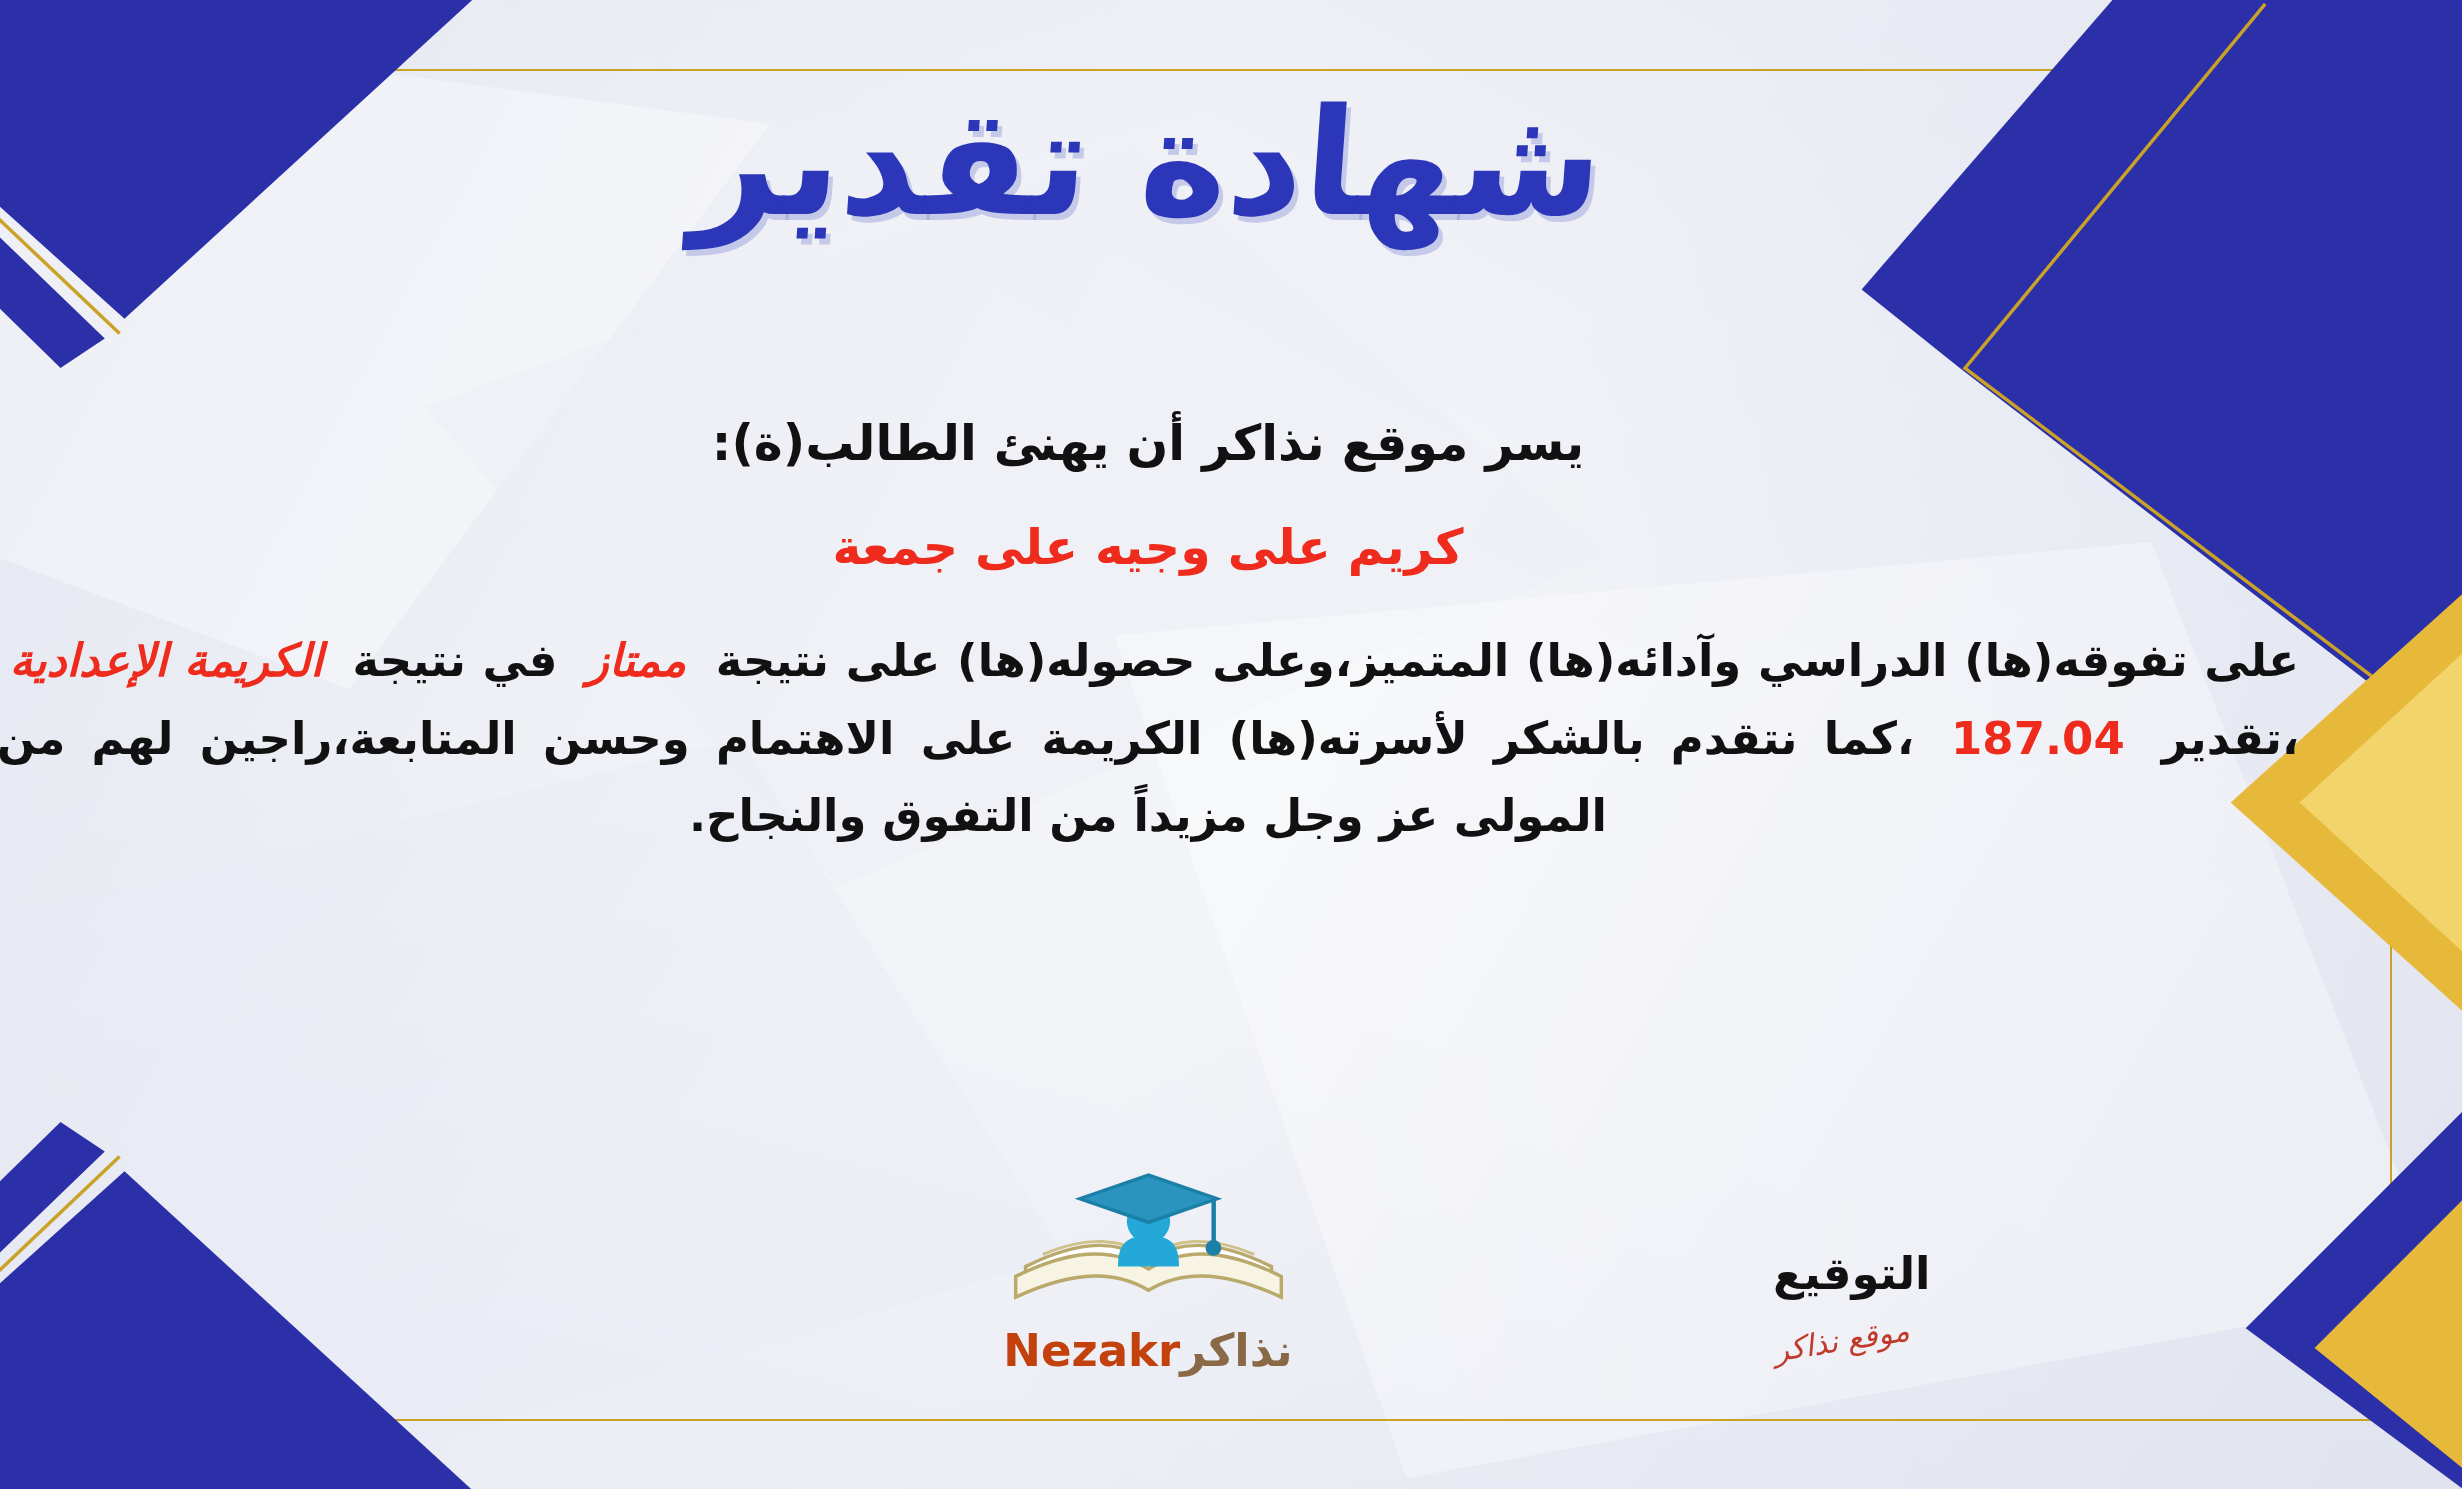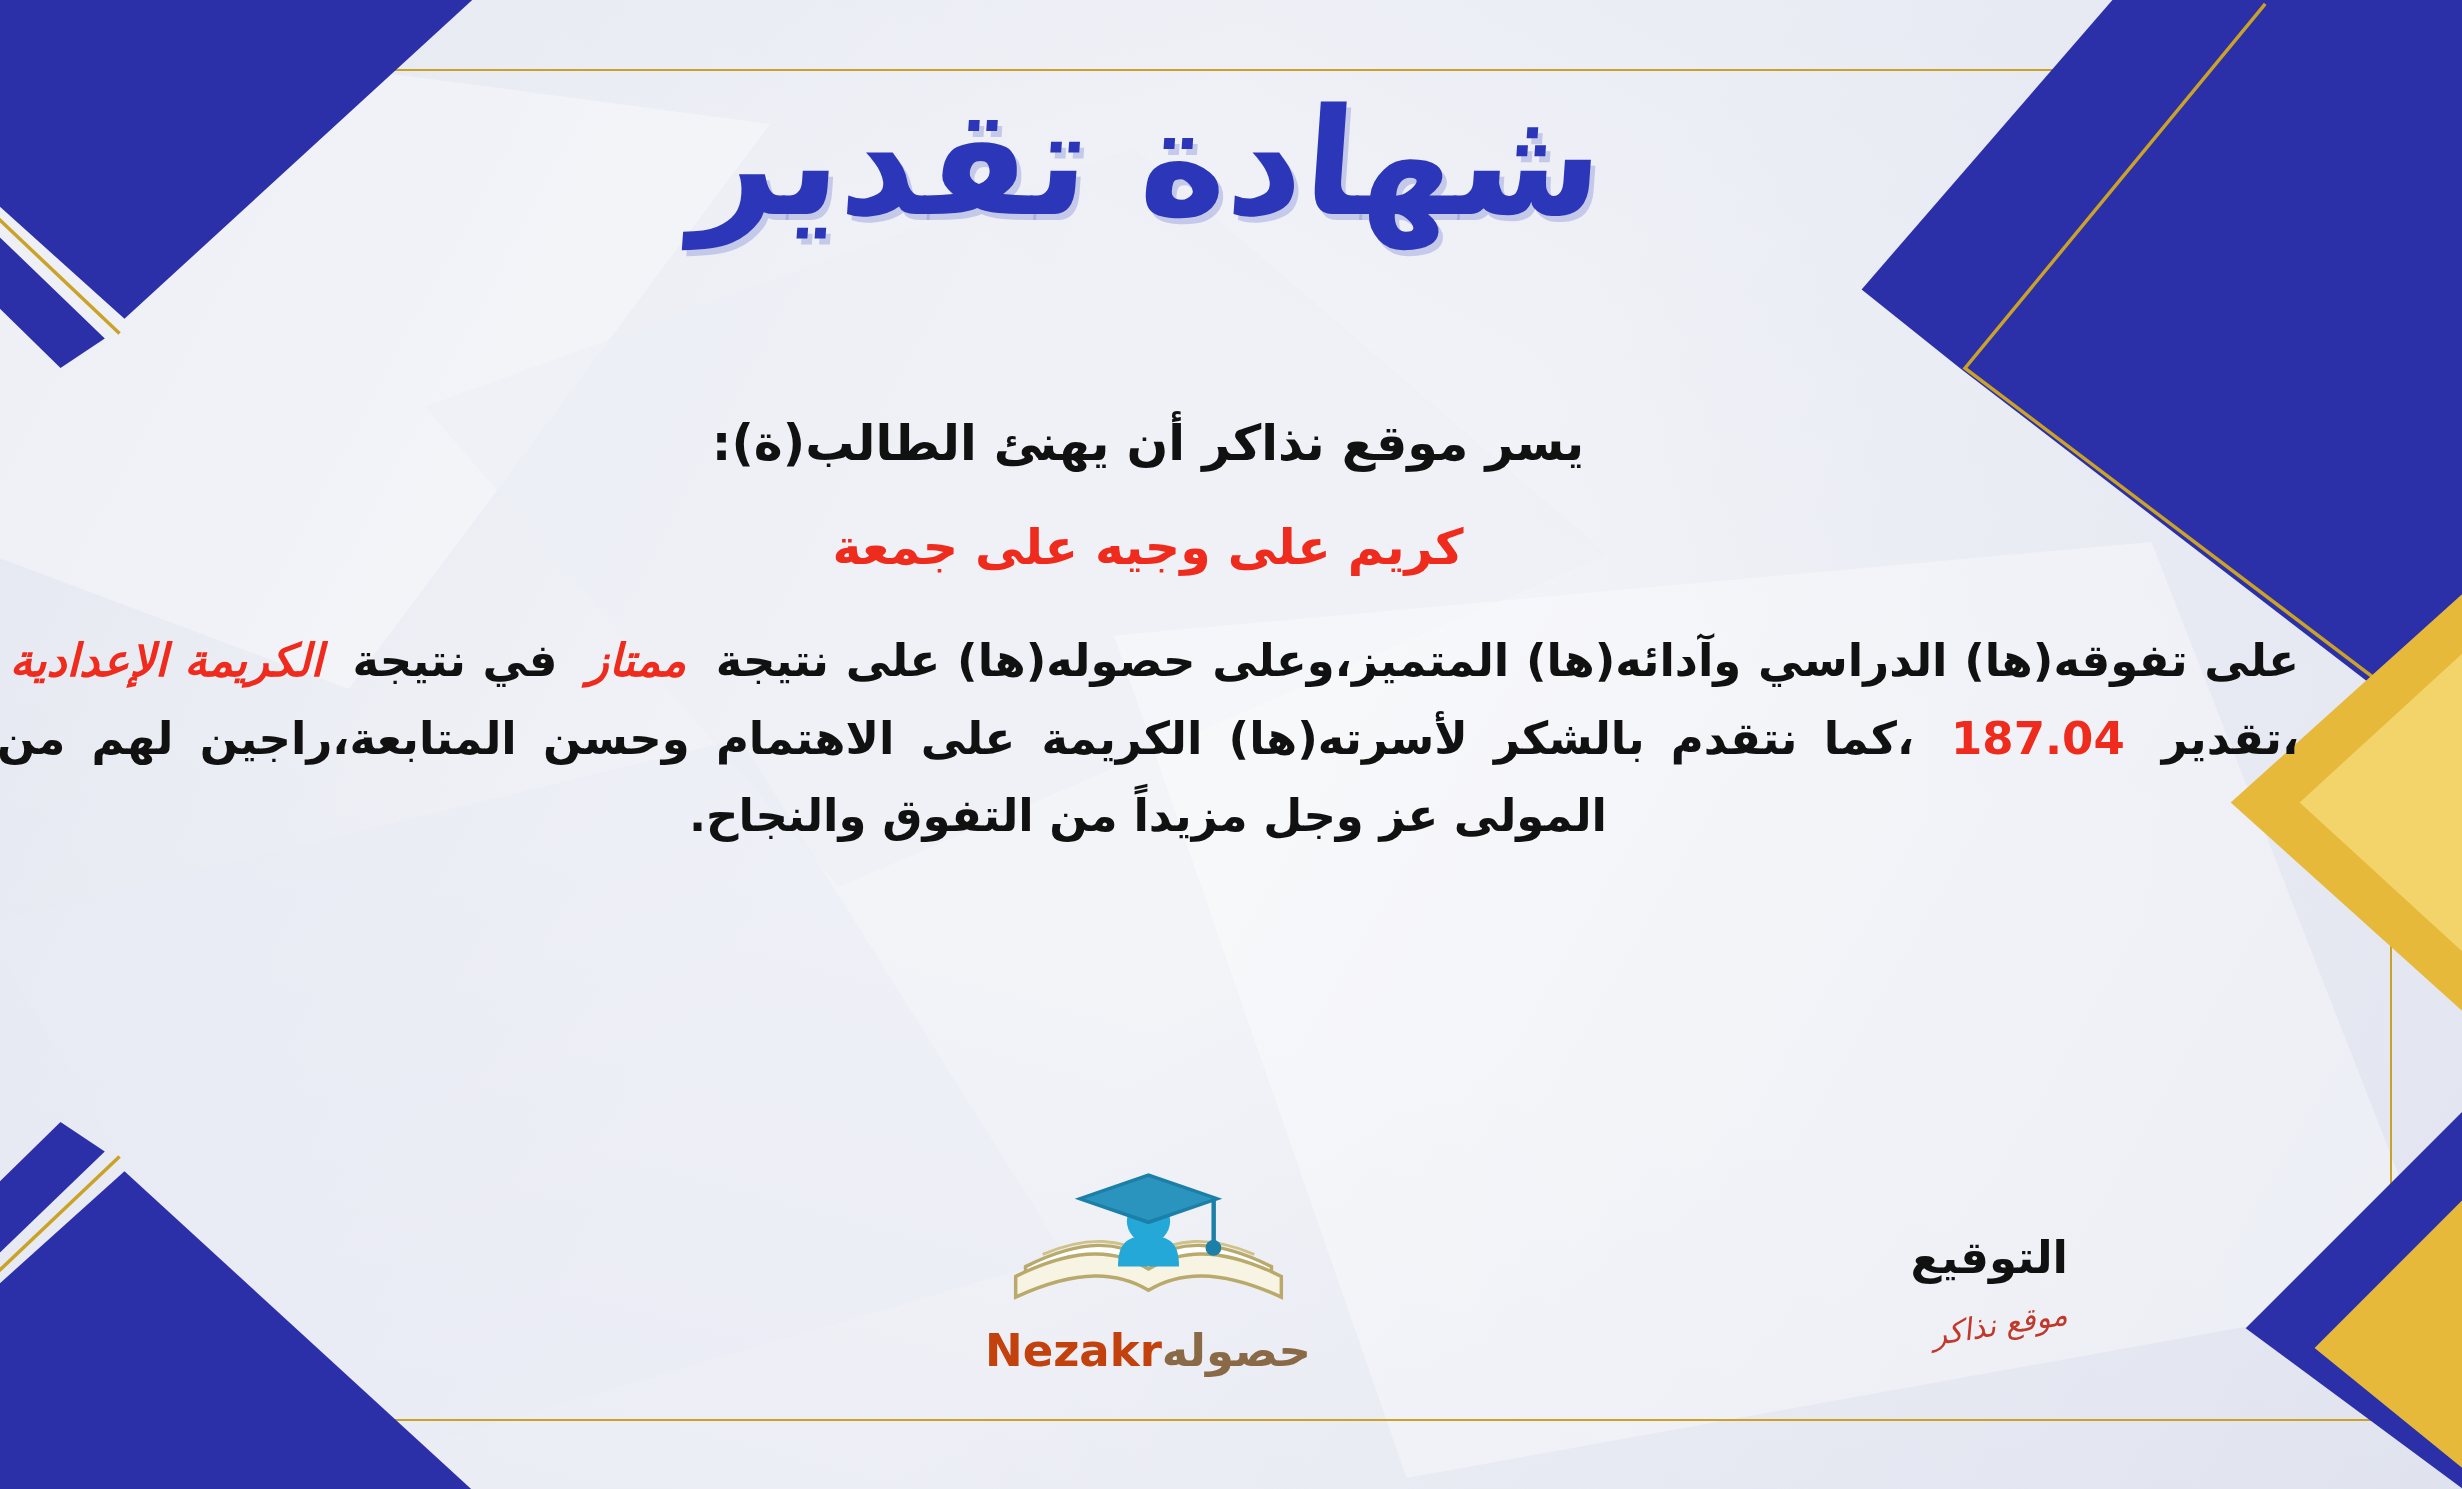--- a/index.html
+++ b/index.html
@@ -121,22 +121,22 @@
     font-weight: 700;
     padding: 0 10.8px;
     white-space: nowrap;
     letter-spacing: 1px;
   }
 
   
   .signature-area {
     position: absolute;
     right: 394px;
-    bottom: 148px;
-    text-align: right;
+    bottom: 132px;
+    text-align: left;
     width: 295px;
   }
   .signature-label {
     font-size: 45px;
     color: #111111;
     font-weight: 600;
   }
   .signature-script {
     margin-top: 22.7px;
     font-family: "DejaVu Serif", "Liberation Serif", serif;
@@ -251,18 +251,18 @@
 
       <circle cx="310" cy="118" r="44" fill="#23a8d8"></circle>
       <path d="M248 210 C248 160 268 148 310 148 C352 148 372 160 372 210 Z" fill="#23a8d8"></path>
 
       <polygon points="310,20 460,72 310,124 160,72" fill="#1b7fa8"></polygon>
       <polygon points="310,28 440,72 310,116 180,72" fill="#2a94bf"></polygon>
       <rect x="438" y="72" width="9" height="92" fill="#1b7fa8"></rect>
       <circle cx="442" cy="172" r="16" fill="#1b7fa8"></circle>
     </svg>
     <div class="logo-text">
-      <span>حصوله</span><span class="lat">Nezakr</span>
+      <span>نذاكر</span><span class="lat">Nezakr</span>
     </div>
   </div>
 
 </div>
 
 
 </body></html>

